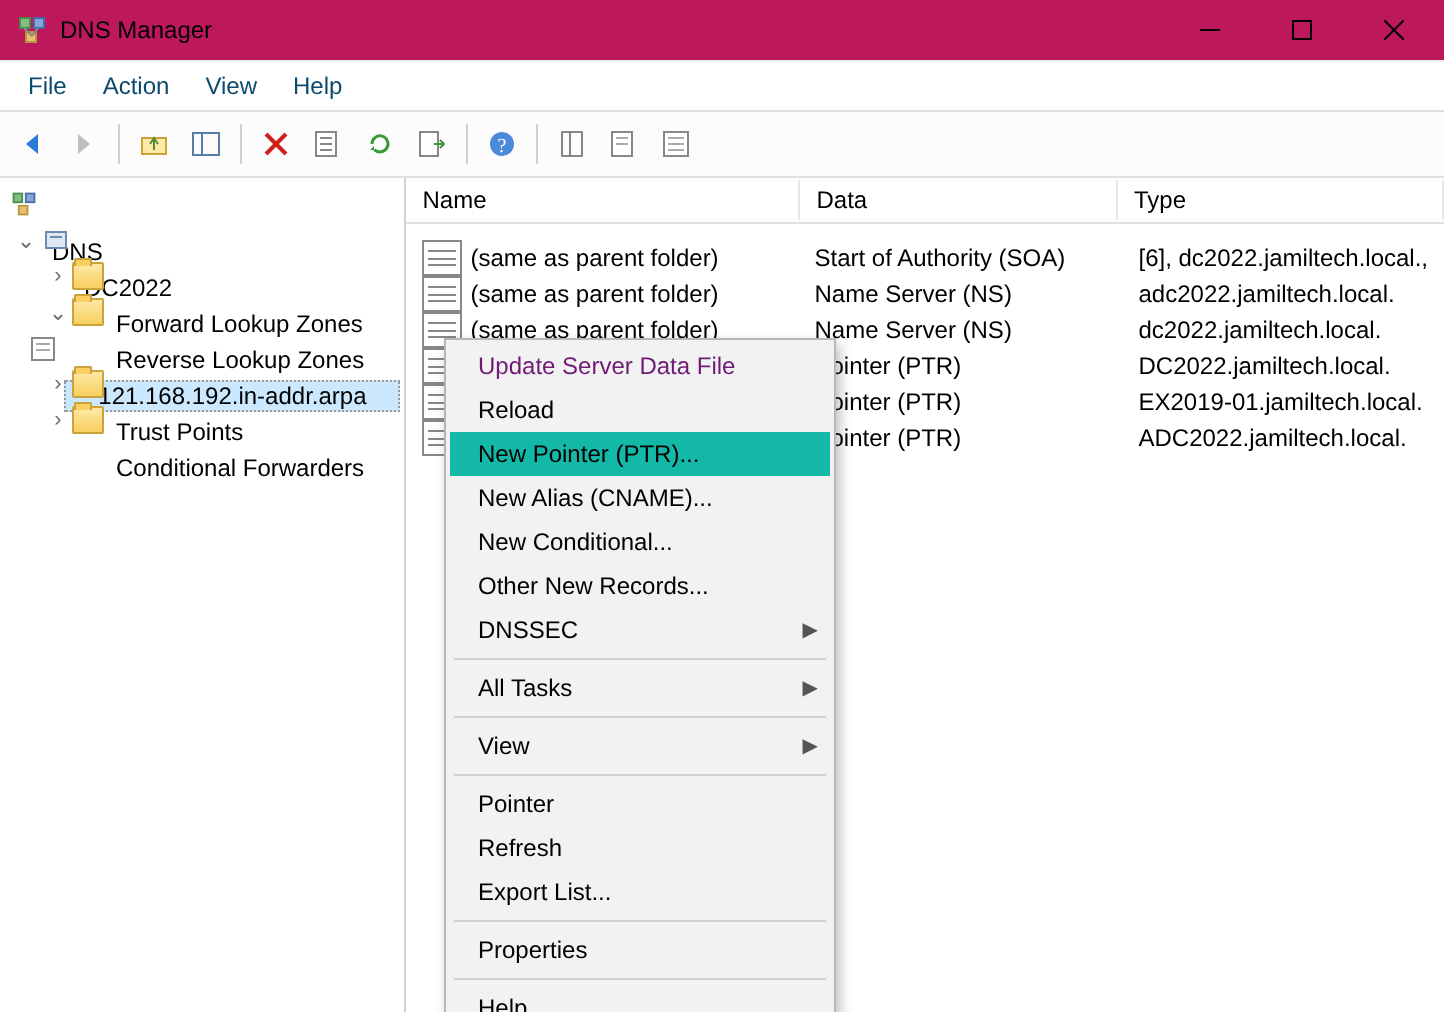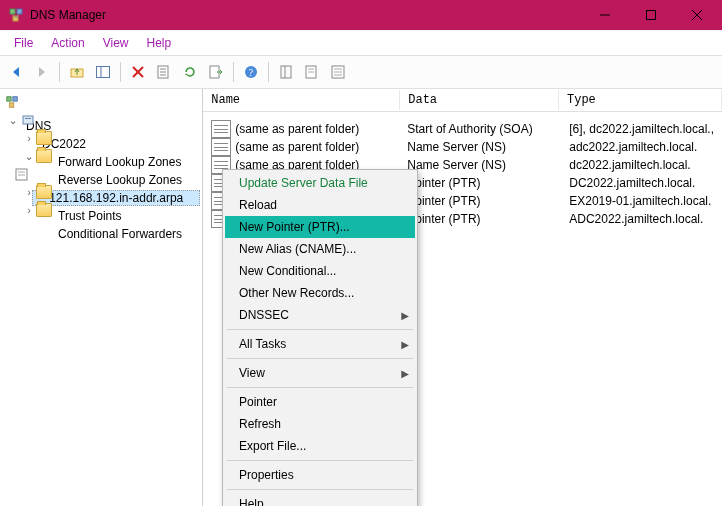--- a/index.html
+++ b/index.html
@@ -4,51 +4,51 @@
 <style>
   html,body{margin:0;padding:0;font-family:"Segoe UI",Tahoma,sans-serif;font-size:12px;color:#000;background:#fff;
             width:722px;height:506px;overflow:hidden;}
   .titlebar{height:30px;display:flex;align-items:center;padding:0 2px 0 8px;background:#be185d;}
   .titlebar .ico{width:16px;height:16px;margin-right:6px;display:flex;align-items:center;justify-content:center;}
   .titlebar .title{flex:0 0 auto;}
   .titlebar .spacer{flex:1;}
   .winbtn{width:46px;height:30px;display:flex;align-items:center;justify-content:center;font-size:12px;
           color:#000;}
   .menubar{height:20px;display:flex;align-items:center;padding:2px 6px;gap:2px;border-top:1px solid #f0f0f0;}
-  .menubar .menu{padding:2px 8px;color:#a21caf;}
+  .menubar .menu{padding:2px 8px;color:#0c4a6e;}
   .toolbar{height:28px;display:flex;align-items:center;padding:2px 4px;border-top:1px solid #e0e0e0;
             border-bottom:1px solid #e0e0e0;gap:2px;background:#fcfcfc;}
   .tb-btn{width:24px;height:24px;display:flex;align-items:center;justify-content:center;border-radius:2px;}
   .tb-sep{width:1px;height:20px;background:#d0d0d0;margin:0 3px;}
   .content{position:relative;display:flex;height:calc(506px - 30px - 24px - 30px);}
   .tree{width:226px;border-right:1px solid #d0d0d0;padding:4px 0;background:#fff;overflow:hidden;}
   .node{display:flex;align-items:center;height:18px;padding:0 2px;white-space:nowrap;}
   .node .sp{display:inline-block;}
   .twist{width:14px;text-align:center;color:#6a6a6a;font-size:11px;}
   .twist.empty{visibility:hidden;}
   .nlabel{padding:0 3px;margin-top:48px;}
   .nlabel.sel{background:#cce8ff;border:1px dotted #999;padding:0 16px;}
   .fico{width:16px;height:16px;margin-right:3px;display:flex;align-items:center;justify-content:center;}
   .folder{width:15px;height:12px;background:linear-gradient(#ffe9a6,#f8cf60);border:1px solid #caa43a;
           border-radius:1px;position:relative;}
   .folder:before{content:"";position:absolute;top:-3px;left:0;width:7px;height:3px;
           background:#f8cf60;border:1px solid #caa43a;border-bottom:none;border-radius:1px 1px 0 0;}
   .list{flex:1;display:flex;flex-direction:column;}
   .hdr{display:flex;height:22px;align-items:center;border-bottom:1px solid #e0e0e0;background:#fff;}
-  .hdr .col{padding:3px 8px;border-right:1px solid #e8e8e8;font-weight:400;color:#000;font-family:Liberation Mono, monospace;}
+  .hdr .col{padding:3px 8px;border-right:1px solid #e8e8e8;font-weight:400;color:#000;}
   .row{display:flex;height:18px;align-items:center;}
   .row .cell{padding:1px 8px;white-space:nowrap;overflow:hidden;display:flex;align-items:center;gap:4px;margin-top:16px;}
   .c1{width:180px;} .c2{width:146px;} .c3{flex:1;}
   .recico{width:14px;height:14px;border:1px solid #888;background:#fff;display:flex;flex-direction:column;
           justify-content:space-evenly;padding:1px 2px;}
   .recico span{height:1px;background:#888;display:block;}
   .ctx{position:absolute;left:222px;top:80px;width:190px;background:#f2f2f2;border:1px solid #b7b7b7;
        box-shadow:2px 3px 6px rgba(0,0,0,0.25);padding:2px;z-index:50;}
   .ctx .mi{height:22px;display:flex;align-items:center;padding:0 20px 0 14px;position:relative;}
-  .ctx .mi.dis{color:#15803d;text-align:center;}
+  .ctx .mi.dis{color:#701a75;text-align:center;}
   .ctx .mi.hl{background:#14b8a6;}
   .ctx .mi .arrow{position:absolute;right:6px;font-size:10px;color:#555;}
   .ctx .msep{height:1px;background:#d0d0d0;margin:3px 2px;}
   
   svg{display:block;}
 </style>
 </head>
 <body>
 
 <div class="titlebar">
@@ -331,20 +331,20 @@
       <div class="mi">New Conditional...</div>
       <div class="mi">Other New Records...</div>
       <div class="mi">DNSSEC<span class="arrow">▶</span></div>
       <div class="msep"></div>
       <div class="mi">All Tasks<span class="arrow">▶</span></div>
       <div class="msep"></div>
       <div class="mi">View<span class="arrow">▶</span></div>
       <div class="msep"></div>
       <div class="mi">Pointer</div>
       <div class="mi">Refresh</div>
-      <div class="mi">Export File...</div>
+      <div class="mi">Export List...</div>
       <div class="msep"></div>
       <div class="mi">Properties</div>
       <div class="msep"></div>
       <div class="mi">Help</div>
     </div>
 
 </div>
 
 </body></html>

